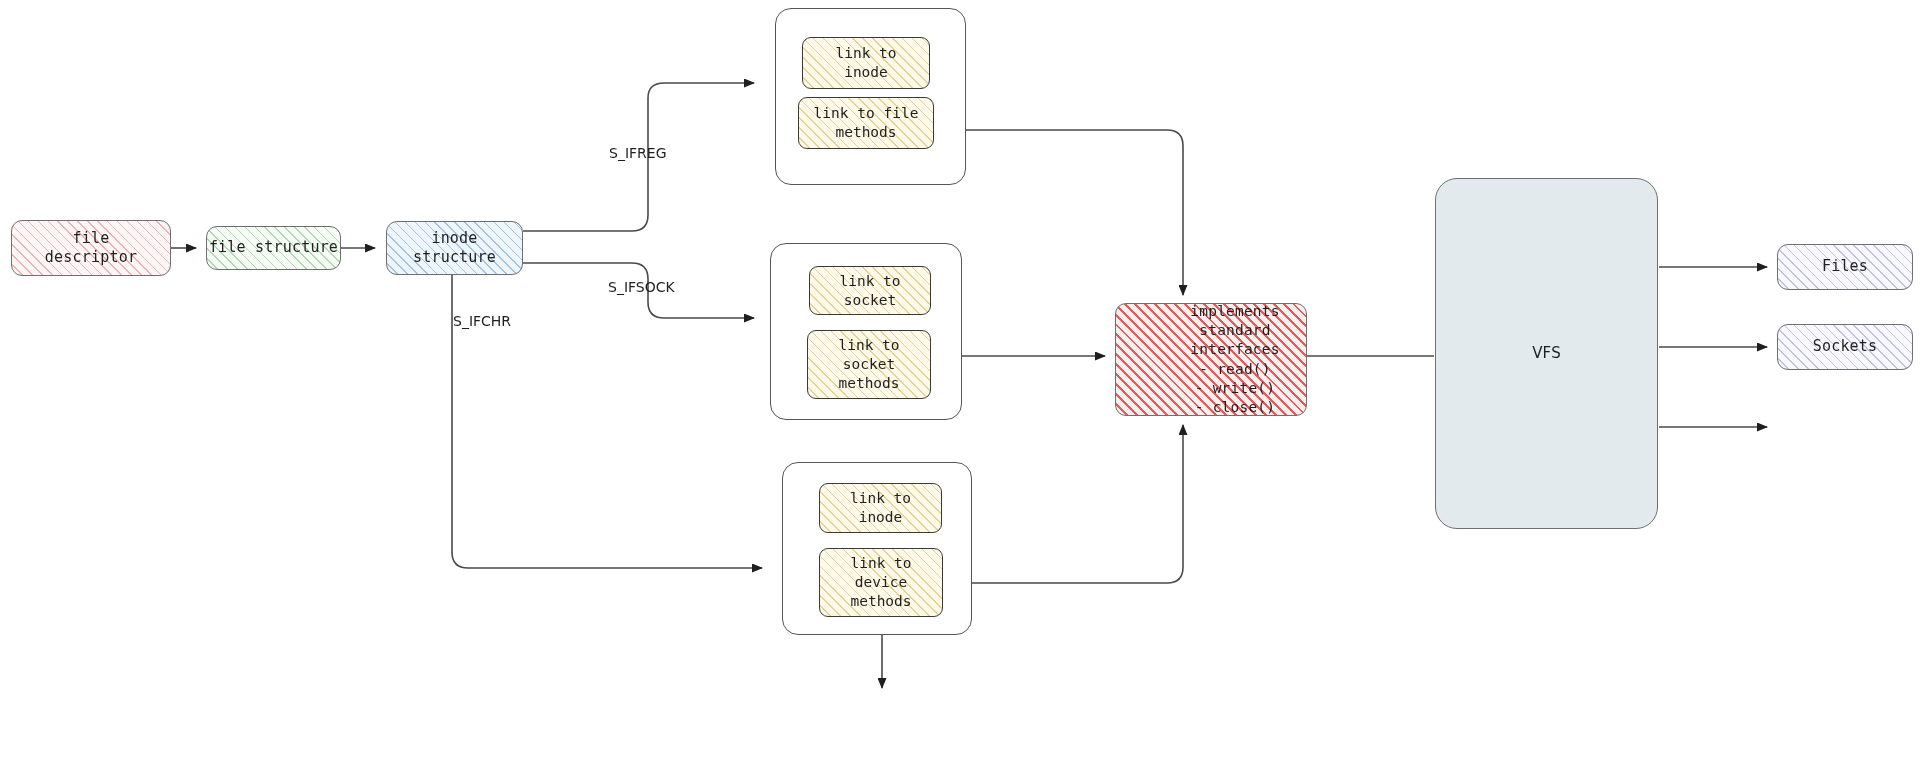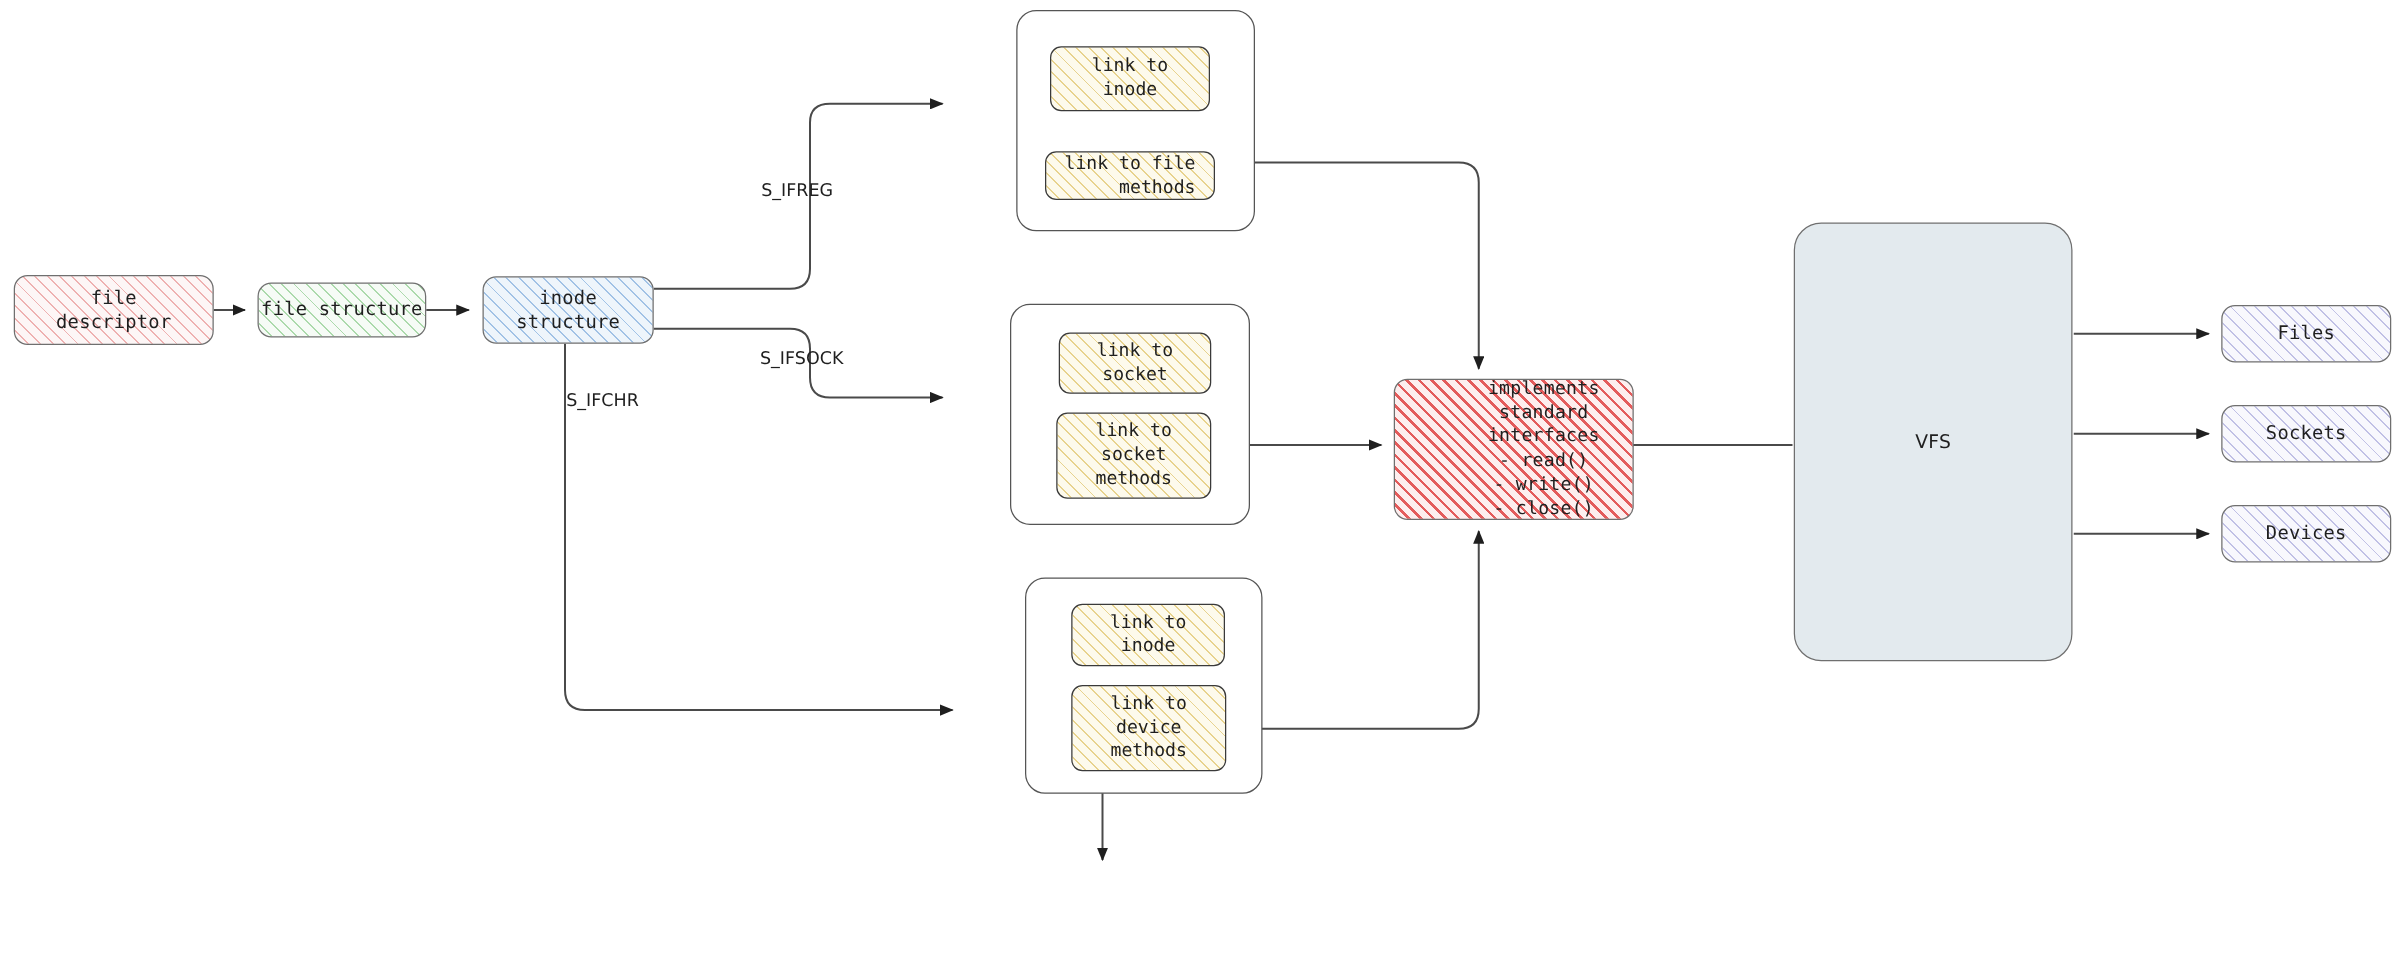--- a/index.html
+++ b/index.html
@@ -92,21 +92,20 @@
     background-color: #e3eaee;
   }
 
   
   .cluster {
     position: absolute;
     box-sizing: border-box;
     border: 1.6px solid #555555;
     border-radius: 16px;
     background: #ffffff;
-    margin-left: 38px;
   }
 
   .inner-box {
     position: absolute;
     box-sizing: border-box;
     border: 1.5px solid #3a3a3a;
     border-radius: 9px;
     display: flex;
     align-items: center;
     justify-content: center;
@@ -199,21 +198,21 @@
 
   <div class="edge-label" style="left:609px; top:145px;">S_IFREG</div>
   <div class="edge-label" style="left:608px; top:279px;">S_IFSOCK</div>
   <div class="edge-label" style="left:414px; top:313px;margin-left:39px;">S_IFCHR</div>
 
   <div class="cluster" style="left:775px; top:8px; width:191px; height:177px;">
     <div class="inner-box hatch-yellow" style="left:26px; top:28px; width:128px; height:52px;">
       <span>link to
 inode</span>
     </div>
-    <div class="inner-box hatch-yellow" style="left:22px; top:112px; width:136px; height:39px;text-align:right;">
+    <div class="inner-box hatch-yellow" style="left:22px; top:88px; width:136px; height:52px;">
       <span>link to file
 methods</span>
     </div>
   </div>
 
   <div class="cluster" style="left:770px; top:243px; width:192px; height:177px;">
     <div class="inner-box hatch-yellow" style="left:38px; top:22px; width:122px; height:49px;">
       <span>link to
 socket</span>
     </div>
@@ -247,18 +246,15 @@
   <div class="node hatch-lavender" style="left:1777px; top:244px; width:136px; height:46px;">
     <span>Files</span>
   </div>
 
   <div class="node solid-vfs" style="left:1435px; top:178px; width:223px; height:351px; border-radius:22px; font-family:'DejaVu Sans','Liberation Sans',sans-serif;">
     <span>VFS</span>
   </div>
   <div class="node hatch-lavender" style="left:1777px; top:324px; width:136px; height:46px;">
     <span>Sockets</span>
   </div>
-  <div class="node hatch-lavender" style="left:1777px; top:404px; width:136px; height:46px;">
-    <span>Devices</span>
-  </div>
 
 
 </div>
 
 </body></html>

